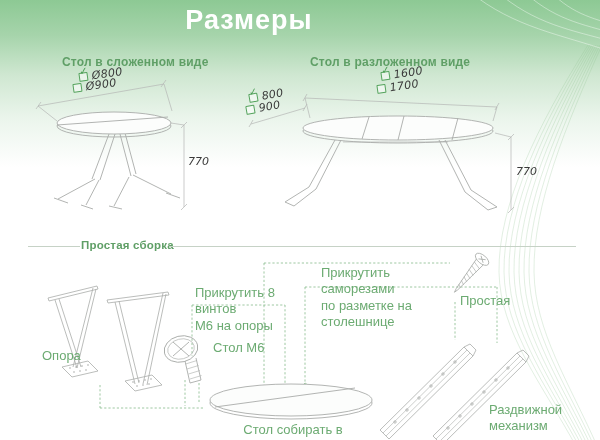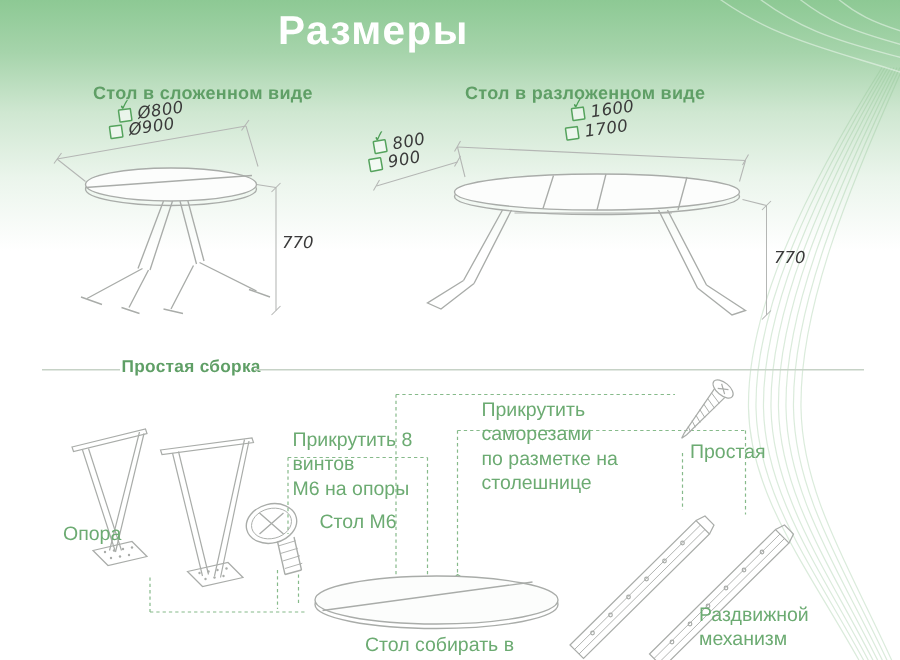--- a/index.html
+++ b/index.html
@@ -217,21 +217,21 @@
       <path d="M89,11 L95,8 L101,14 L98,20"></path>
       <circle cx="20" cy="86" r="1.2"></circle>
         <circle cx="32" cy="74" r="1.2"></circle>
         <circle cx="44" cy="62" r="1.2"></circle>
       <circle cx="56" cy="50" r="1.2"></circle>
         <circle cx="68" cy="38" r="1.2"></circle>
         <circle cx="80" cy="26" r="1.2"></circle>
     </g>
     <use href="#rail" transform="translate(53,6)"></use>
   </svg>
-  <div class="abs note" style="left:466px;top:402px">Раздвижной
+  <div class="abs note" style="left:489px;top:402px">Раздвижной
 механизм</div>
 
   <svg style="left:203px;top:376px" width="185" height="60" viewBox="0 0 185 60">
     <g stroke="#a9aca9" fill="none" stroke-width="0.9">
       <ellipse cx="88" cy="27" rx="81" ry="16"></ellipse>
       <ellipse cx="88" cy="24" rx="81" ry="16" fill="#fcfdfc"></ellipse>
       <path d="M12,31 L152,12"></path>
     </g>
   </svg>
   <div class="abs note center" style="left:238px;top:422px;width:110px">Стол собирать в

